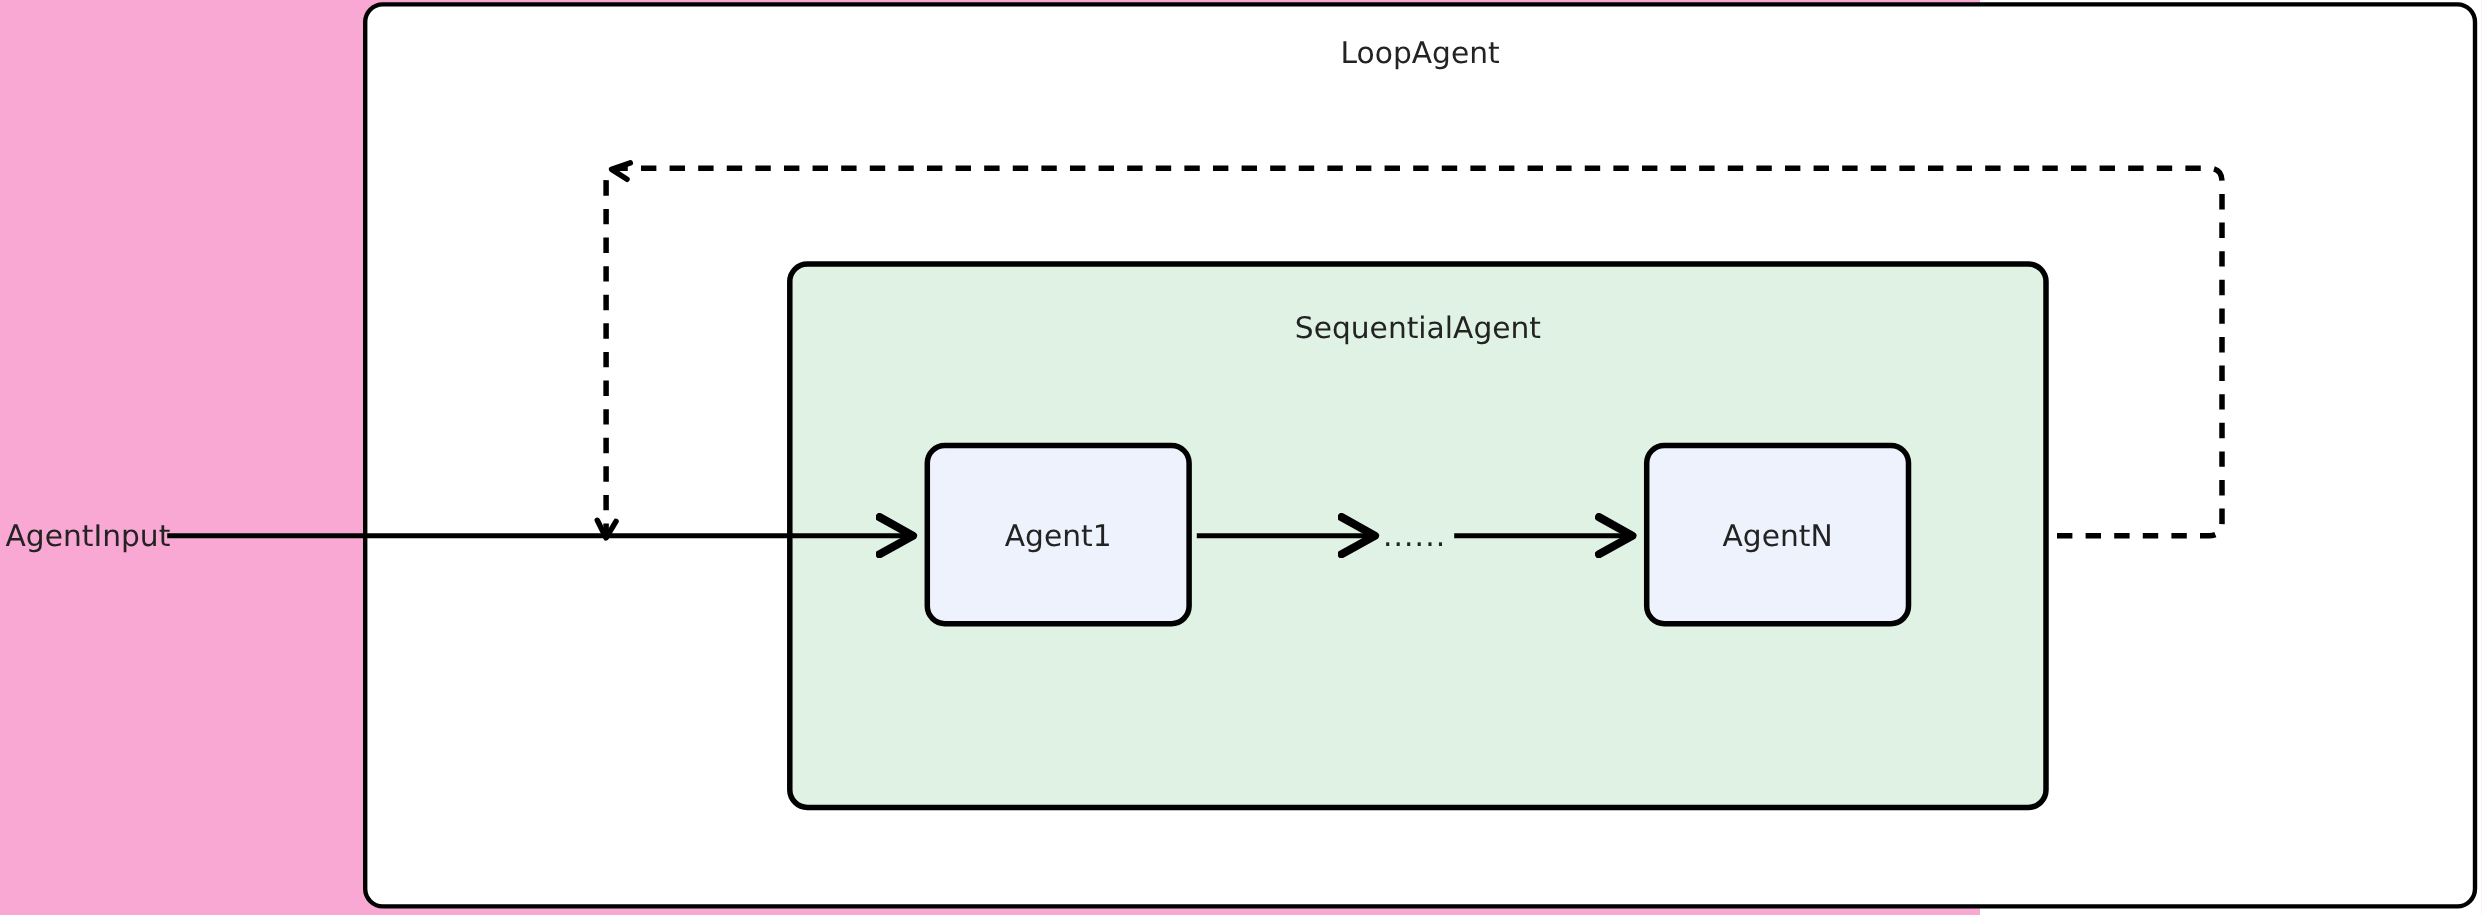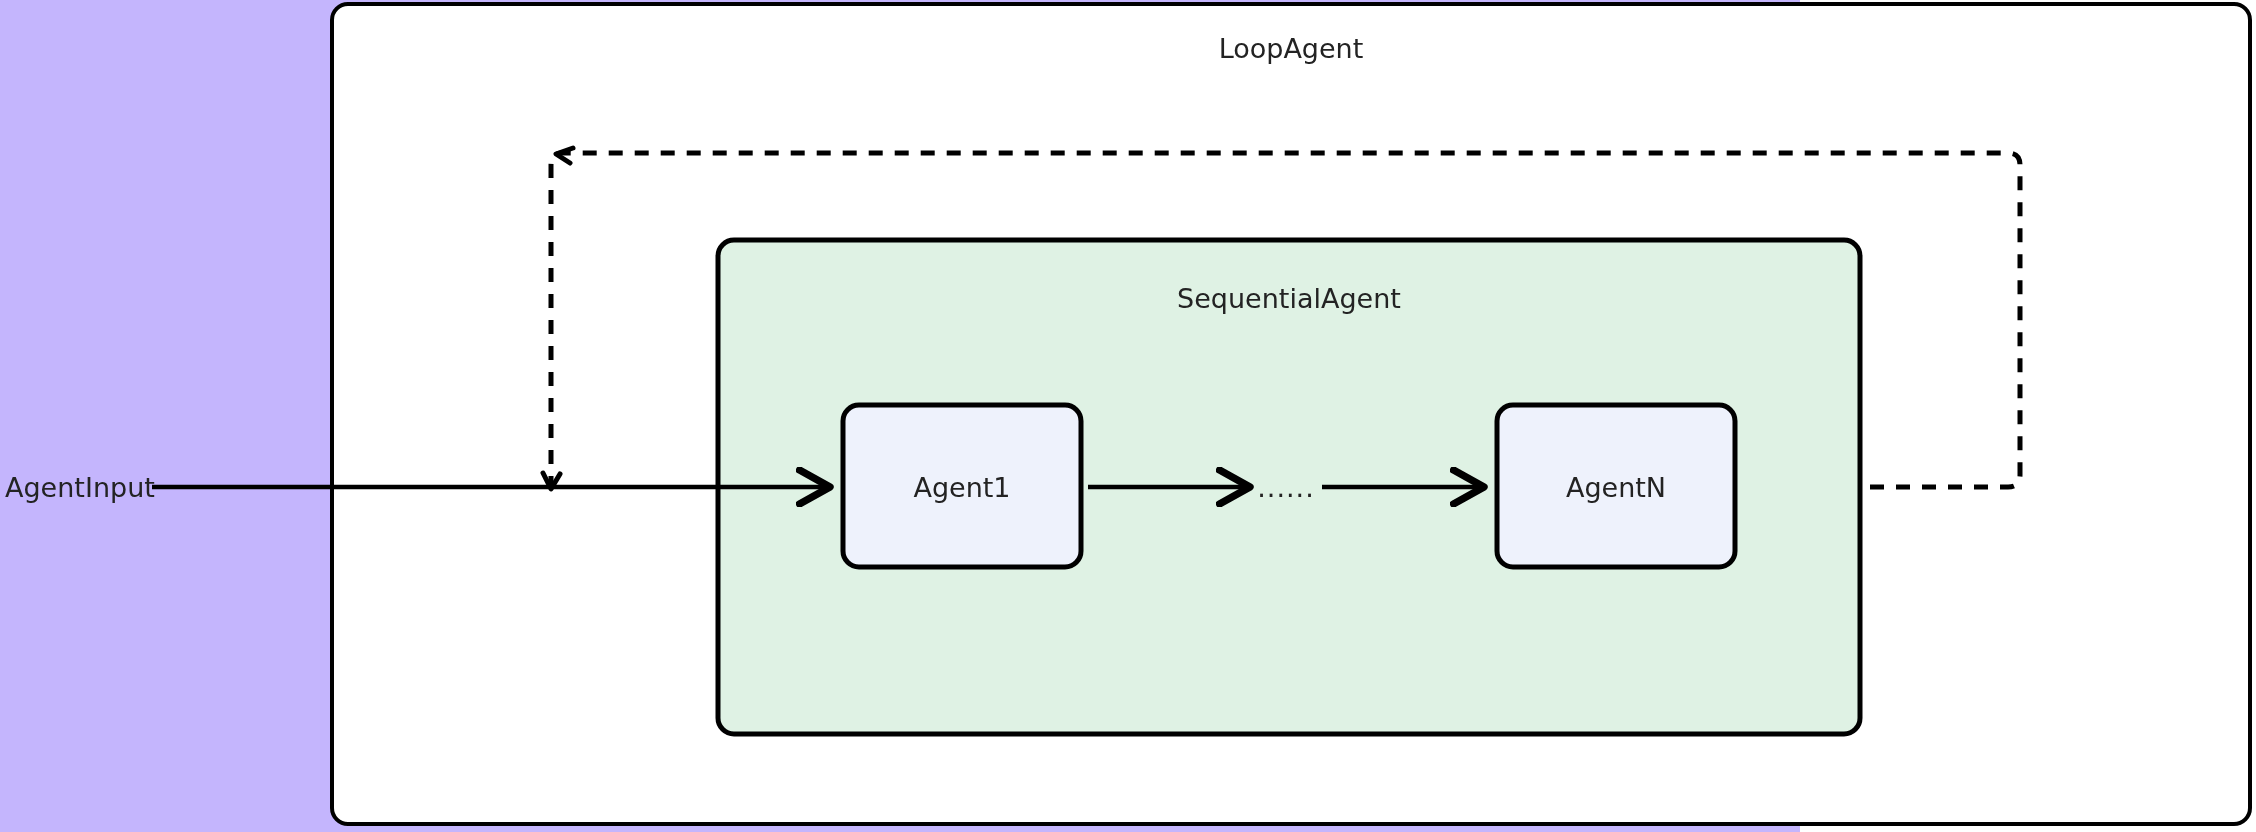--- a/index.html
+++ b/index.html
@@ -10,21 +10,21 @@
   body {
     width: 2256px;
     height: 832px;
     overflow: hidden;
     font-family: "DejaVu Sans", sans-serif;
   }
   #stage {
     position: relative;
     width: 1800px;
     height: 832px;
-    background: #c4b5fd;
+    background: #f9a8d4;
   }
   #diagram-svg {
     position: absolute;
     top: 0;
     left: 0;
     width: 2256px;
     height: 832px;
   }
   .lbl {
     font-family: "DejaVu Sans", sans-serif;

